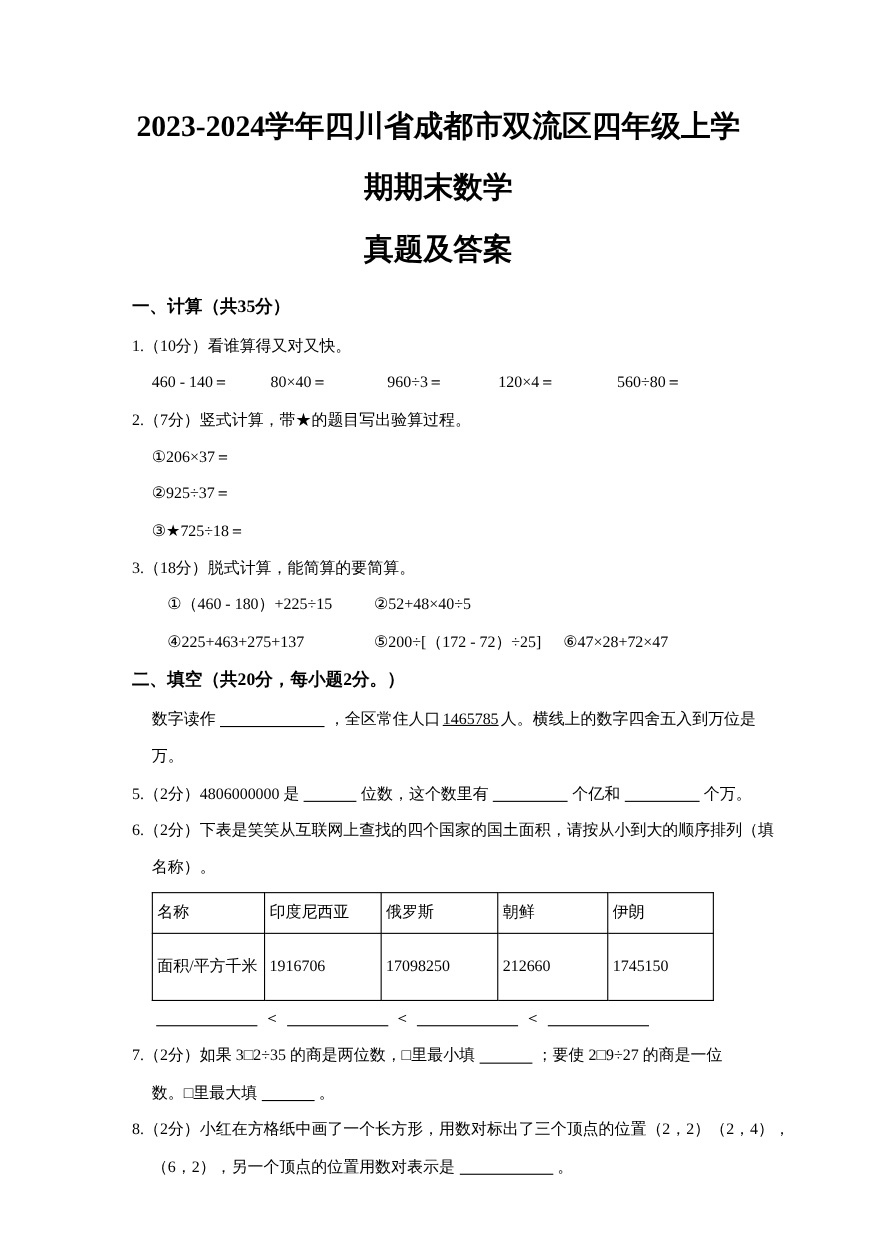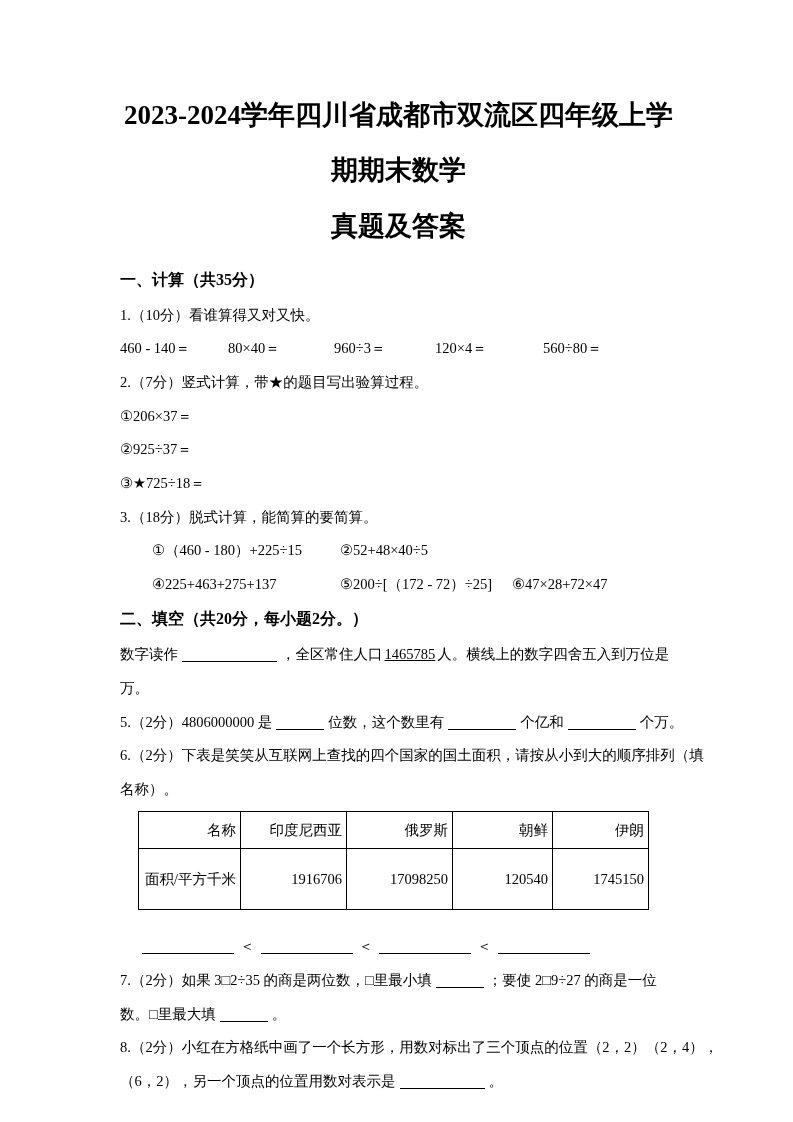--- a/index.html
+++ b/index.html
@@ -13,40 +13,40 @@
     width:793px; min-height:1122px;
     padding:88px 116px 60px 120px;
   }
   .title {
     font-size:27px; font-weight:700; text-align:center;
     line-height:2.05; margin-bottom:8px;
     font-family:"Liberation Serif","DejaVu Serif",serif;
   }
   .sec-head { font-weight:700; font-size:16px; line-height:2.3; white-space:nowrap; }
   .line { line-height:2.32; white-space:nowrap; }
-  .ind  { margin-left:0; }
+  .ind  { margin-left:18px; }
   .grid5 {
     display:grid; grid-template-columns:108px 106px 101px 108px auto;
-    line-height:2.32; white-space:nowrap;
+    margin-left:18px; line-height:2.32; white-space:nowrap;
   }
   .grid3 {
     display:grid; grid-template-columns:188px 172px auto;
     margin-left:32px; line-height:2.32; white-space:nowrap;
   }
   .bk {
     display:inline-block; height:16px;
     border-bottom:1px solid #000;
     vertical-align:-3px; margin:0 4px;
   }
   .w48{width:48px;} .w68{width:68px;} .w85{width:85px;} .w92{width:92px;} .w95{width:95px;}
   .num { text-decoration:underline; margin:0 2px; }
   .lt  { margin:0 2px; }
   table.geo {
-    border-collapse:collapse; margin:5px 0 20px 18px;
-    text-align:right; table-layout:fixed;
+    border-collapse:collapse; margin:5px 0 0 18px;
+    text-align:left; table-layout:fixed;
   }
   table.geo td {
     border:1px solid #000; padding:2px 4px;
     vertical-align:middle; line-height:1.6;
     white-space:normal; word-break:break-all;
   }
   .c0{width:102px;} .c1{width:106px;} .c2{width:106px;} .c3{width:100px;} .c4{width:96px;}
   tr.r1 td{height:37px;} tr.r2 td{height:61px;}
   .order { line-height:2.32; margin-left:18px; white-space:nowrap; }
 </style>
@@ -109,21 +109,21 @@
       <td class="c0">名称</td>
       <td class="c1">印度尼西亚</td>
       <td class="c2">俄罗斯</td>
       <td class="c3">朝鲜</td>
       <td class="c4">伊朗</td>
     </tr>
     <tr class="r2">
       <td class="c0">面积/平方千米</td>
       <td class="c1">1916706</td>
       <td class="c2">17098250</td>
-      <td class="c3">120540</td>
+      <td class="c3">212660</td>
       <td class="c4">1745150</td>
     </tr>
   </tbody>
     </table>
 
   <div class="order">
     <span class="bk w92"></span><span class="lt">＜</span><span class="bk w92"></span><span class="lt">＜</span><span class="bk w92"></span><span class="lt">＜</span><span class="bk w92"></span>
   </div>
 
   <div class="line">

